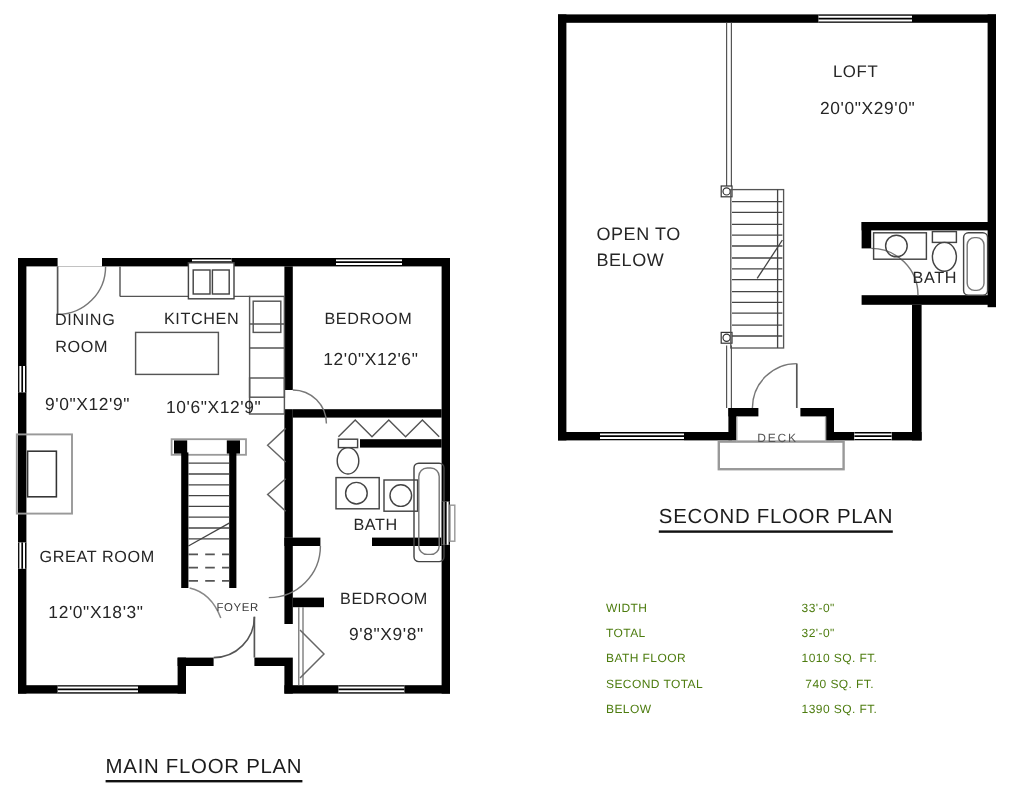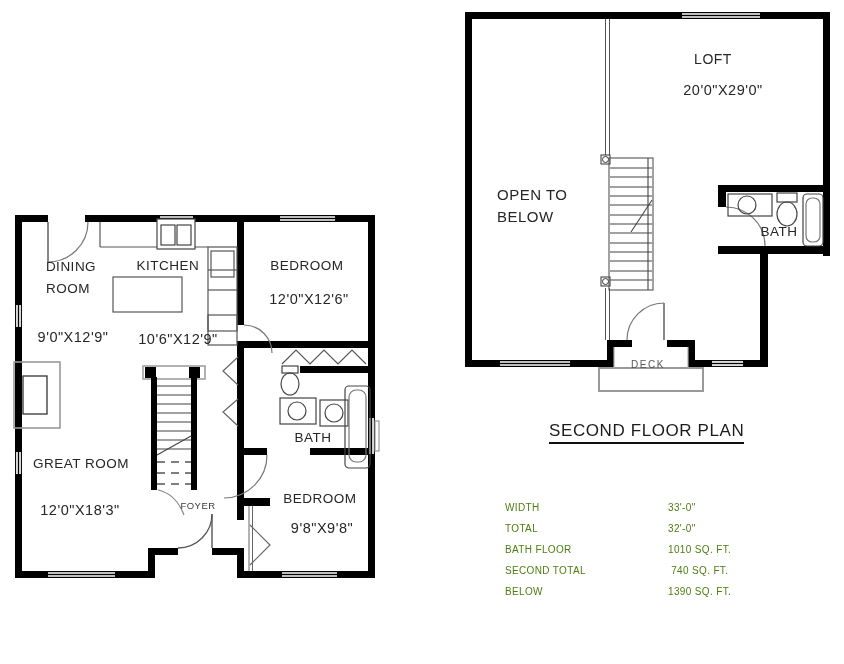--- a/index.html
+++ b/index.html
@@ -273,20 +273,21 @@
       <text class="room-name" x="713" y="64" text-anchor="middle" style="font-size:14px">LOFT</text>
       <text class="room-dims" x="723" y="95" text-anchor="middle">20'0"X29'0"</text>
       <text class="open-label" x="497" y="200">OPEN TO</text>
       <text class="open-label" x="497" y="222">BELOW</text>
       <text class="room-name" x="779" y="236" text-anchor="middle">BATH</text>
       <text class="deck-label" x="648" y="368" text-anchor="middle">DECK</text>
     </g>
   </g>
 </svg>
 
+<div class="plan-title title-main">MAIN FLOOR PLAN</div>
 <div class="plan-title title-second">SECOND FLOOR PLAN</div>
 
 <div class="stats">
   <div class="stats-row">
     <span class="stats-label">WIDTH</span>
     <span class="stats-value">33'-0"</span>
   </div>
   <div class="stats-row">
     <span class="stats-label">TOTAL</span>
     <span class="stats-value">32'-0"</span>

